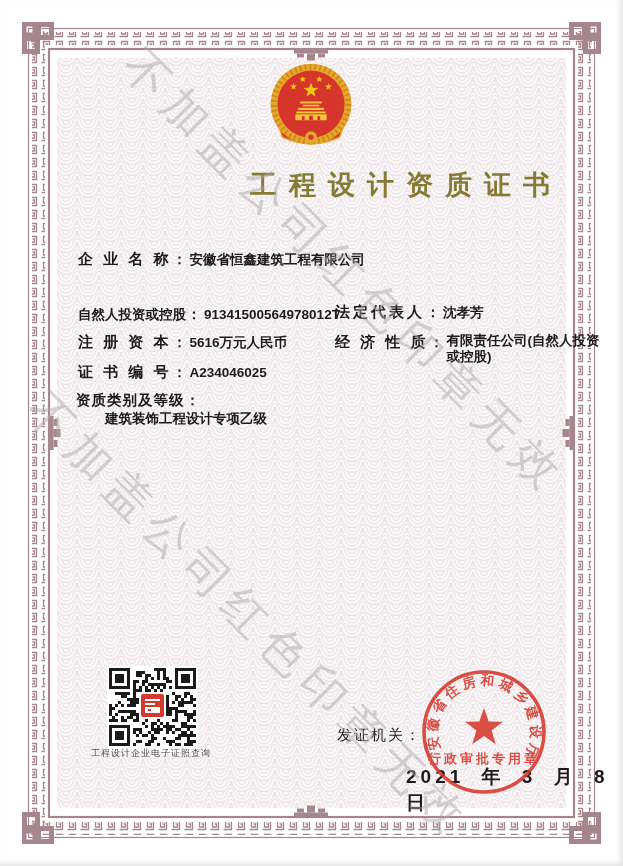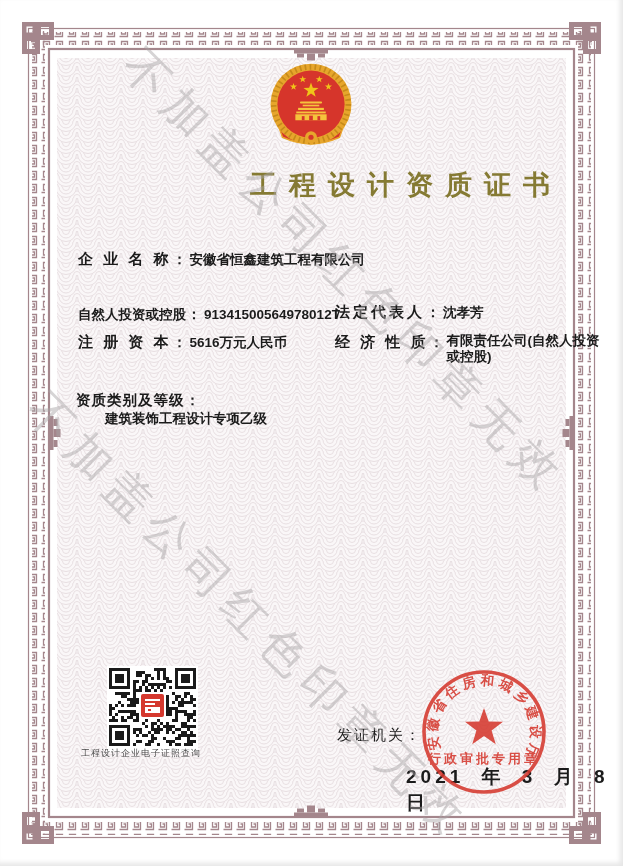--- a/index.html
+++ b/index.html
@@ -20,21 +20,21 @@
   .title{position:absolute;left:62px;top:167px;width:500px;text-align:right;z-index:3;
          font-size:27px;font-weight:bold;letter-spacing:12px;color:var(--title-gold);}
   .row{position:absolute;z-index:3;}
   .lbl{font-weight:bold;font-size:15px;letter-spacing:3px;}
   .lbl.tight{letter-spacing:0;font-size:13.5px;}
   .lbl.med{letter-spacing:1px;font-size:14.5px;}
   .colon{font-weight:bold;font-size:14px;margin:0 3px 0 1px;}
   .val{font-size:13.5px;font-weight:bold;}
   .val.wrap{display:inline-block;width:160px;vertical-align:top;line-height:1.18;}
   .qr{position:absolute;left:107px;top:666px;z-index:3;background:#fff;padding:2px;}
-  .qr-caption{position:absolute;left:81px;top:747px;width:140px;z-index:3;
+  .qr-caption{position:absolute;left:81px;top:747px;width:140px;text-align:center;z-index:3;
         font-size:9px;letter-spacing:1px;color:#4a4a4a;font-family:"Liberation Serif","DejaVu Serif",serif;}
   .issuer{position:absolute;left:337px;top:726px;z-index:4;font-size:15px;font-weight:normal;letter-spacing:2px;}
   .seal{position:absolute;left:417px;top:665px;z-index:6;opacity:.88;}
   .date{position:absolute;left:406px;top:764px;z-index:4;font-size:19px;font-weight:bold;
         letter-spacing:4px;word-spacing:8px;}
 </style>
 </head>
 <body>
 
 <div class="page">
@@ -142,20 +142,23 @@
     <span class="lbl tight">自然人投资或控股</span><span class="colon">：</span><span class="val">91341500564978012T</span>
   </div>
   <div class="row" style="left:335px;top:303px">
     <span class="lbl">法定代表人</span><span class="colon">：</span><span class="val">沈孝芳</span>
   </div>
   <div class="row" style="left:78px;top:333px">
     <span class="lbl">注 册 资 本</span><span class="colon">：</span><span class="val">5616万元人民币</span>
   </div>
   <div class="row" style="left:335px;top:333px">
     <span class="lbl">经 济 性 质</span><span class="colon">：</span><span class="val wrap">有限责任公司(自然人投资或控股)</span>
+  </div>
+  <div class="row" style="left:78px;top:363px">
+    <span class="lbl">证 书 编 号</span><span class="colon">：</span><span class="val">A234046025</span>
   </div>
   <div class="row" style="left:76px;top:391px">
     <span class="lbl med">资质类别及等级</span><span class="colon">：</span>
   </div>
   <div class="row" style="left:105px;top:409px">
     <span class="val">建筑装饰工程设计专项乙级</span>
   </div>
 
   <div class="qr">
     <svg width="87" height="78" viewBox="0 0 87 78">

